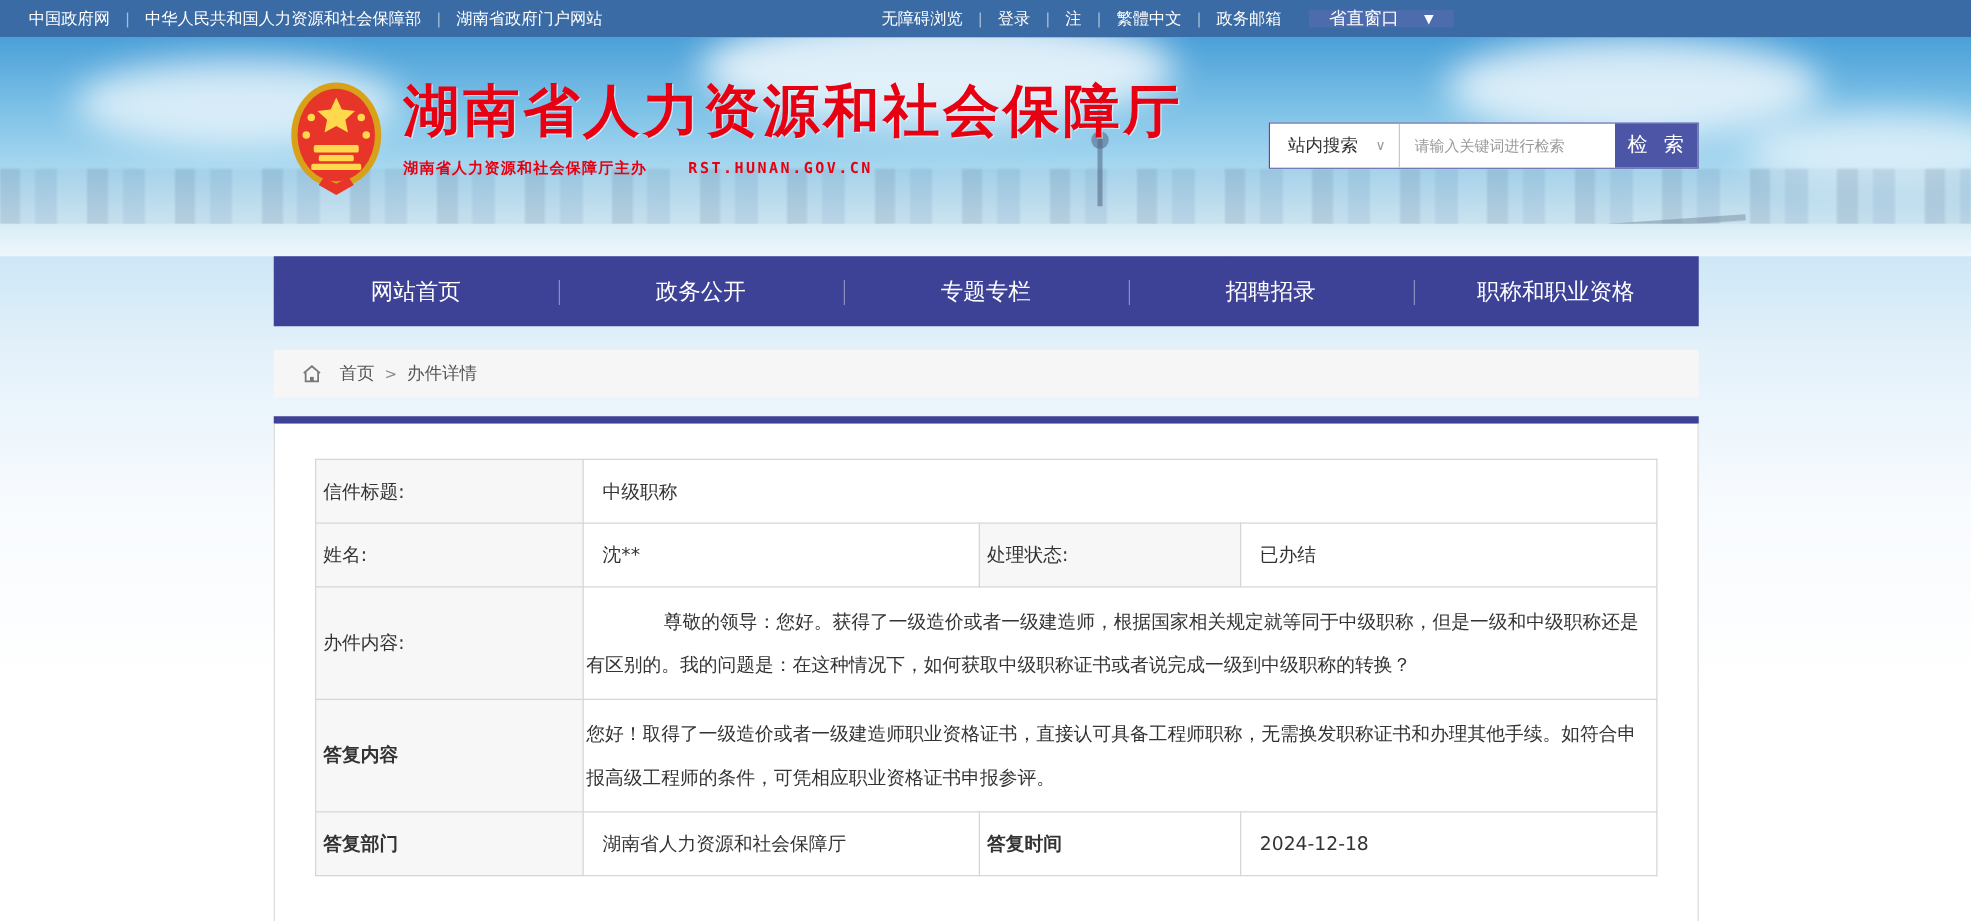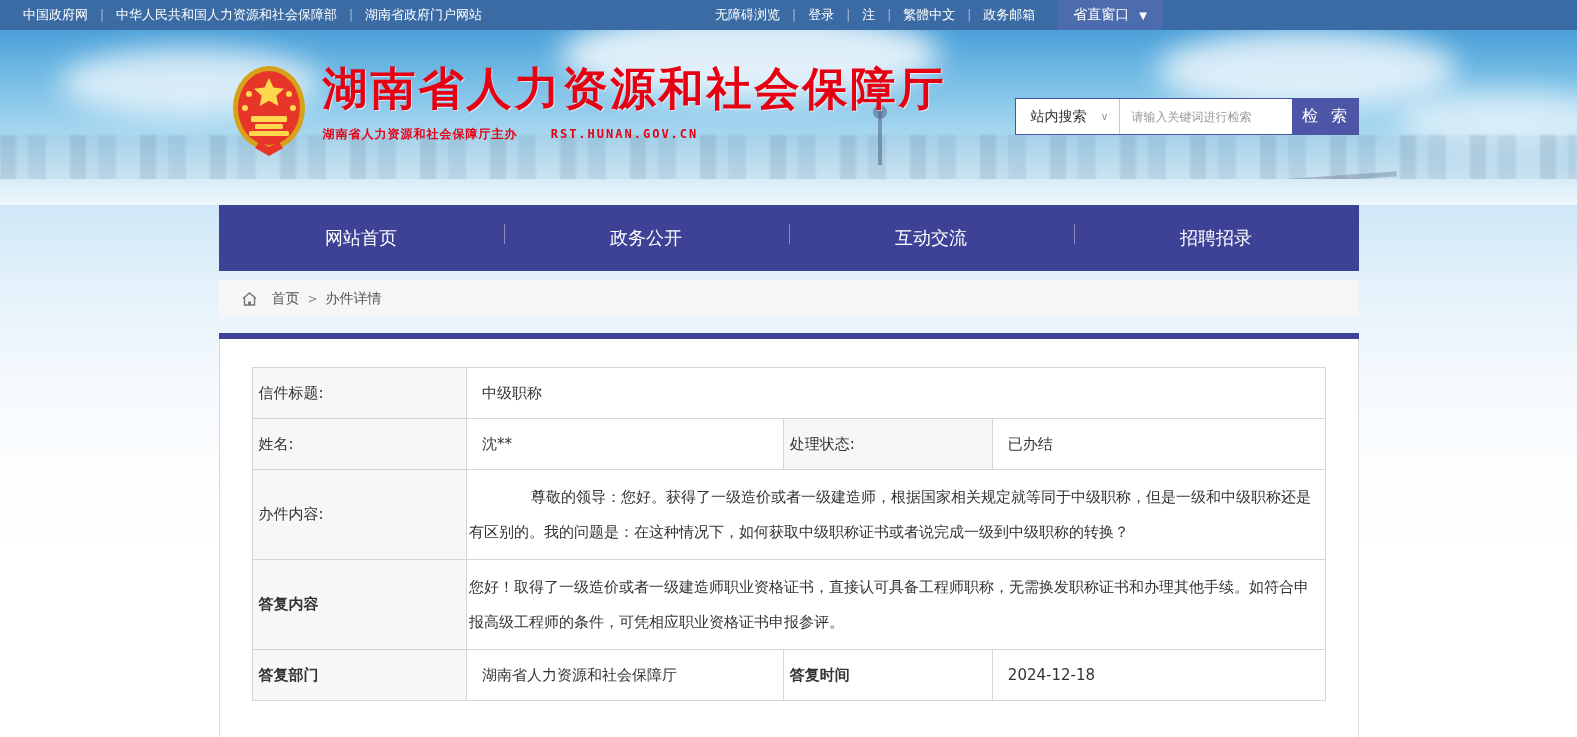--- a/index.html
+++ b/index.html
@@ -10,22 +10,22 @@
   }
   .shell { width:1140px; margin:0 auto; position:relative; }
 
   
   .topbar { height:30px; background:#3a6ba5; color:#fff; font-size:13px; }
   .topbar .shell { height:30px; display:flex; align-items:flex-end; justify-content:space-between;margin-left:23px; }
   .topbar-left, .topbar-right { display:flex; align-items:center; height:30px; }
   .topbar a { color:#fff; text-decoration:none; cursor:pointer; white-space:nowrap; }
   .tb-sep { color:rgba(255,255,255,.55); margin:0 12px; font-size:12px; }
   .window-btn {
-    height:30px; background:#4c6cae; color:#fff; display:flex; align-items:center;
-    padding:0 16px; margin-left:22px; cursor:pointer; font-size:14px; white-space:nowrap;
+    height:14px; background:#4c6cae; color:#fff; display:flex; align-items:center;
+    padding:0 16px; margin-left:22px; cursor:pointer; font-size:14px; white-space:nowrap;gap:10px;
   }
   .window-btn .caret { font-size:10px; margin-left:10px; }
 
   
   .banner { height:175px; position:relative; overflow:hidden;
     background: linear-gradient(180deg, #4ba0d8 0%, #79bfe6 30%, #a8d8f0 60%, #cfe9f6 82%, #e8f4fa 100%); }
   .cloud { position:absolute; background:#fff; border-radius:50%; filter:blur(14px); opacity:.85; }
   .c1 { width:260px; height:70px; left:60px; top:18px; opacity:.7;}
   .c2 { width:380px; height:90px; left:560px; top:-20px; opacity:.8;}
   .c3 { width:300px; height:80px; right:120px; top:0px; opacity:.75;}
@@ -54,21 +54,21 @@
     border-right:1px solid #c9c9c9; cursor:pointer; white-space:nowrap; background:#fff; }
   .search-select .sel-caret { color:#999; font-size:11px; margin-left:14px; }
   .search-input { width:172px; border:none; outline:none; padding:0 12px; font-size:12px; color:#333;
     font-family:"DejaVu Sans", sans-serif; }
   .search-input::placeholder { color:#9a9a9a; }
   .search-btn { width:66px; background:#4d55a7; color:#fff; border:none; font-size:16px; cursor:pointer;
     font-family:"DejaVu Sans", sans-serif; letter-spacing:4px; padding-left:4px; }
 
   
   .nav { height:58px; }
-  .nav .shell { height:66px; background:#3e4296; display:flex; }
+  .nav .shell { height:56px; background:#3e4296; display:flex; }
   .nav-item { flex:1; display:flex; align-items:center; justify-content:center; color:#fff; font-size:18px;
     cursor:pointer; position:relative; white-space:nowrap; }
   .nav-item + .nav-item::before { content:""; position:absolute; left:0; top:19px; height:20px; width:1px;
     background:rgba(255,255,255,.4); }
 
   
   .crumb-wrap { margin-top:17px; }
   .crumb { background:#f6f6f6; height:38px; display:flex; align-items:center; padding-left:22px;
     font-size:14px; color:#555; }
   .crumb a { color:#555; text-decoration:none; cursor:pointer; }
@@ -164,22 +164,23 @@
         <input class="search-input" type="text" placeholder="请输入关键词进行检索" style="">
         <button class="search-btn">检 索</button>
       </div>
     </div>
   </div>
 
   <div class="nav">
     <div class="shell">
       <div class="nav-item">网站首页</div>
       <div class="nav-item">政务公开</div>
-      <div class="nav-item">互动交流</div>
+      <div class="nav-item">专题专栏</div>
       <div class="nav-item">招聘招录</div>
+      <div class="nav-item">职称和职业资格</div>
     </div>
   </div>
 
   <div class="crumb-wrap shell">
     <div class="crumb">
       <span class="home-icon">
         <svg width="17" height="16" viewBox="0 0 17 16" fill="none">
           <path d="M2 7.5 L8.5 2 L15 7.5 M3.5 6.8 V14 H13.5 V6.8" stroke="#777" stroke-width="1.4" fill="none"></path>
           <rect x="7" y="10.5" width="3" height="3.5" fill="#777"></rect>
         </svg>

